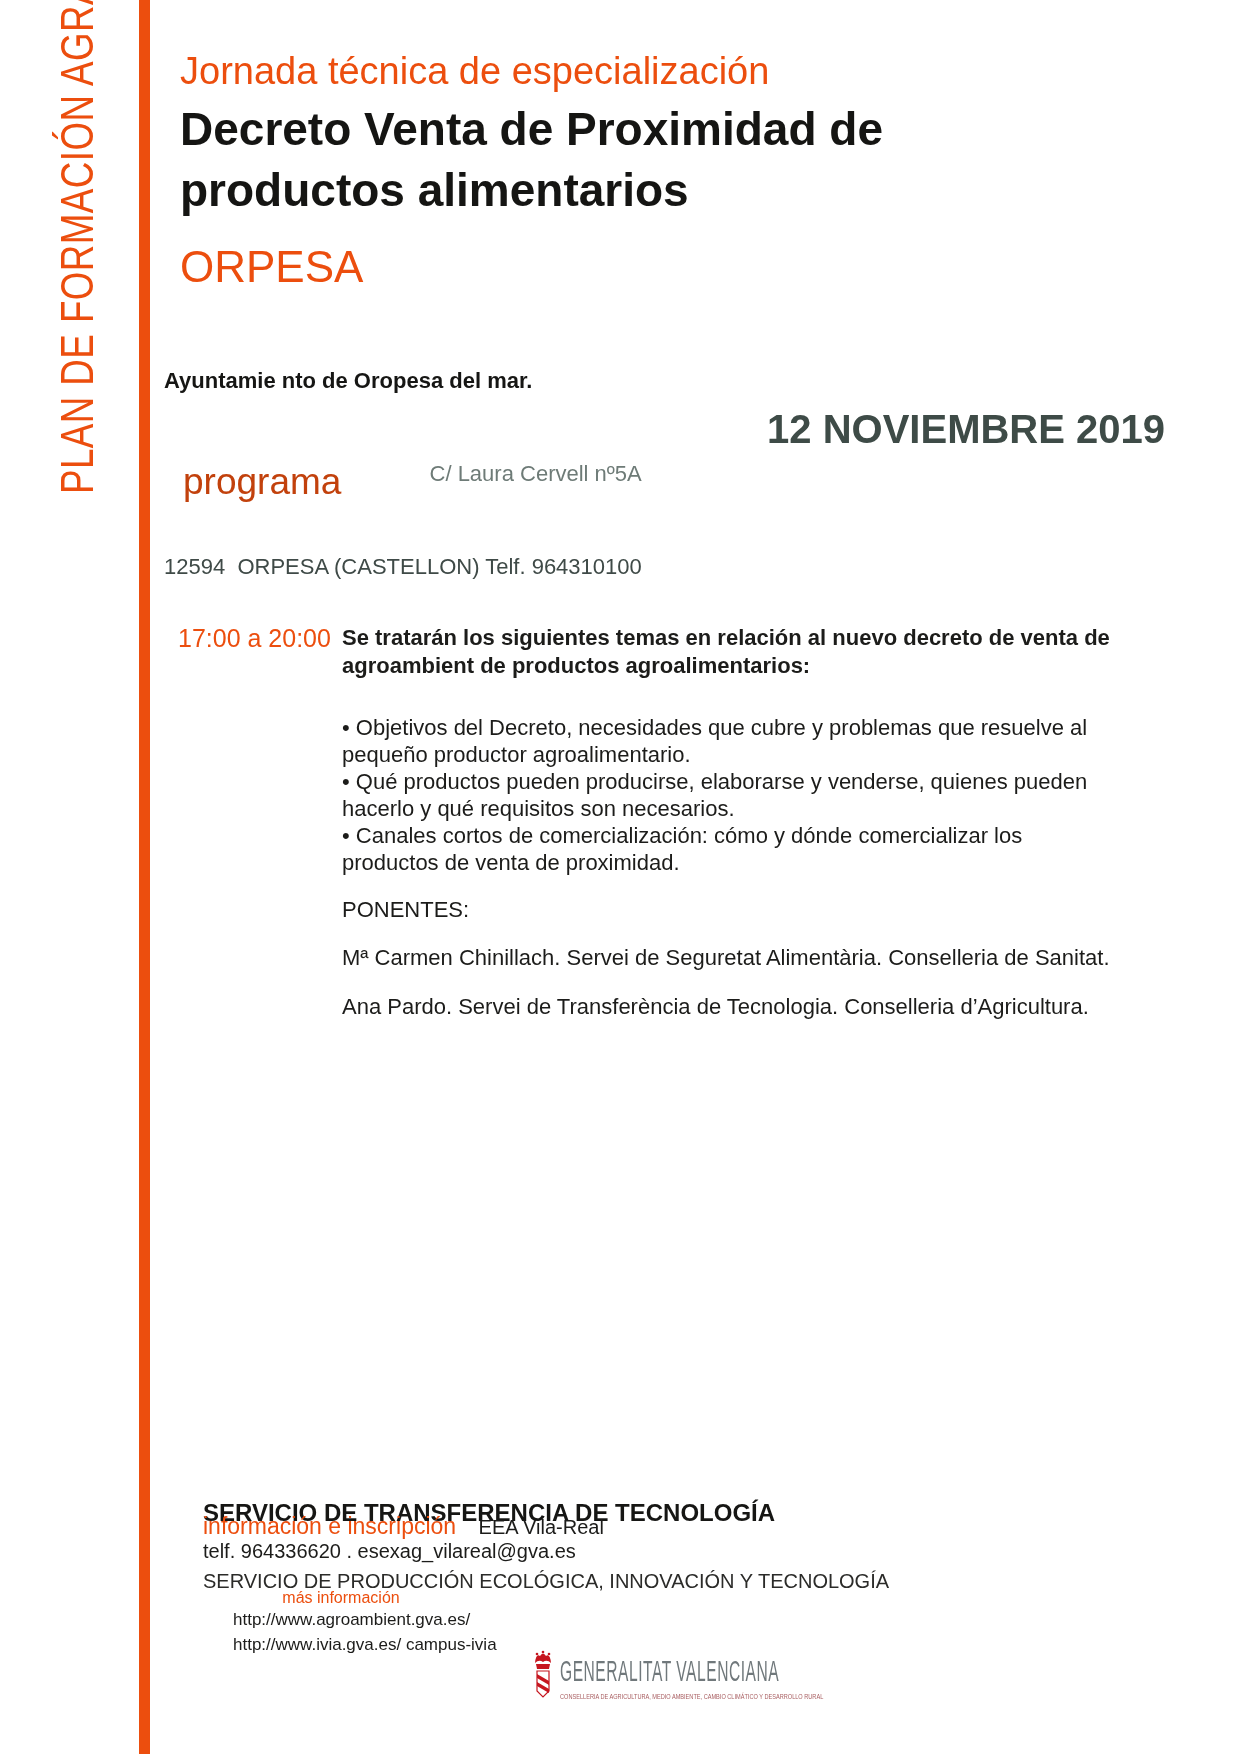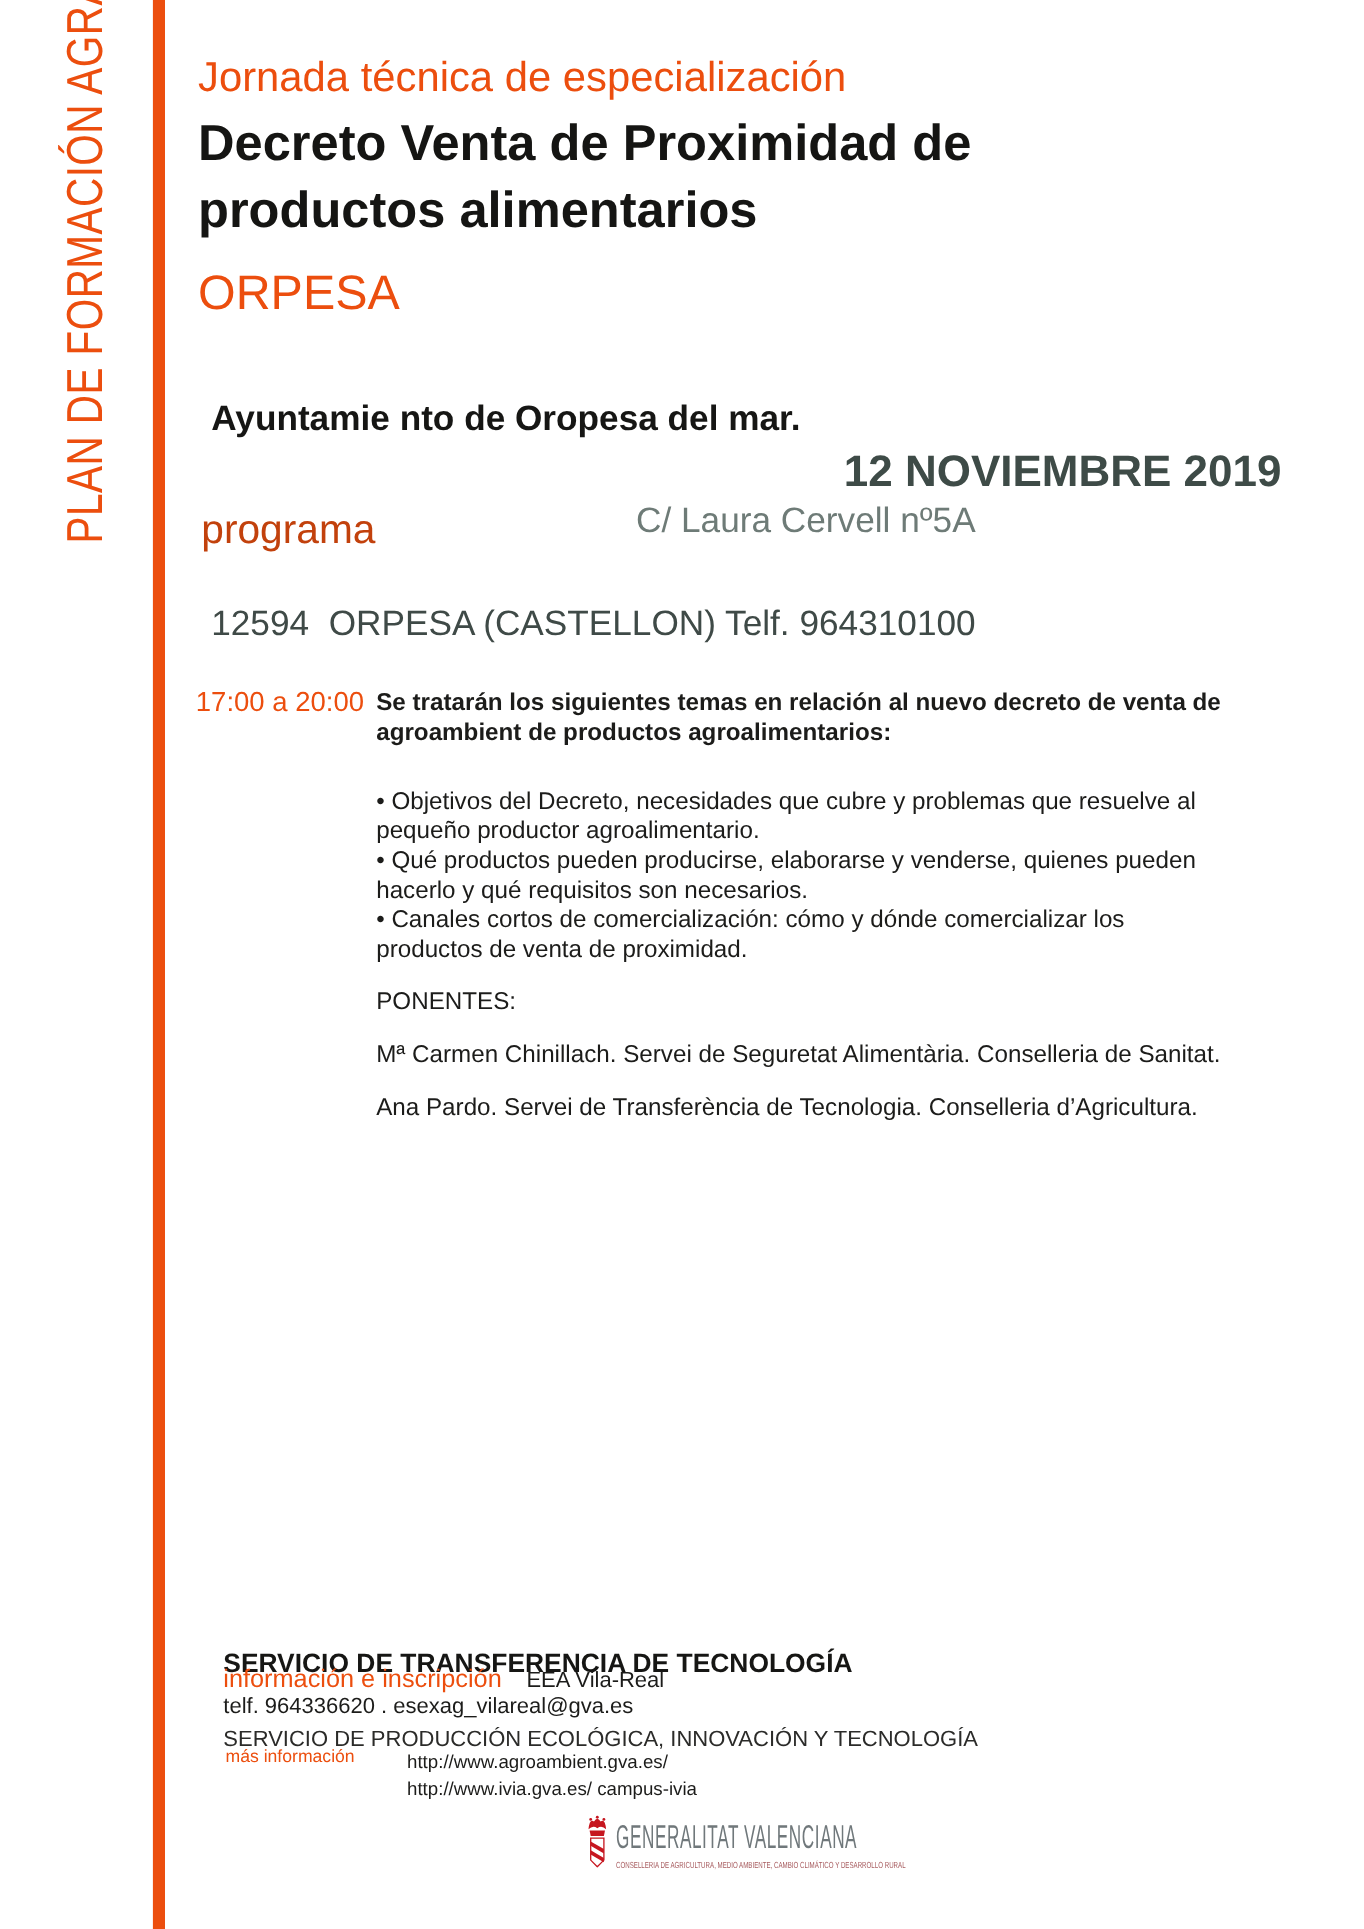--- a/index.html
+++ b/index.html
@@ -15,21 +15,21 @@
   .side-text {
     left:50px; top:494px; transform:rotate(-90deg) scaleX(0.8);
     transform-origin:0 0; white-space:nowrap;
     font-size:46px; color:#ec4e0e; letter-spacing:0.5px;
   }
 
   
   .kicker   { left:180px; top:50px;  font-size:38px; color:#ec4e0e; }
   .title    { left:180px; top:99px;  font-size:46px; font-weight:bold; line-height:61px; color:#151513; }
   .orpesa   { left:180px; top:242px; font-size:44px; color:#ec4e0e; }
-  .venue    { left:192px; top:303px; font-size:32px; line-height:31px; white-space:pre; }
+  .venue    { left:164px; top:303px; font-size:22px; line-height:31px; white-space:pre; }
   .venue .v-name  { font-weight:bold; color:#161614; }
   .venue .v-addr  { color:#6e7b77;text-align:right; }
   .venue .v-city  { color:#3f4a47; }
   .date     { left:180px; top:407px; width:985px; text-align:right;
               font-size:40px; font-weight:bold; color:#3e4b47; }
   .programa { left:183px; top:461px; font-size:37px; color:#c2410c; }
 
   
   .program-row { left:178px; top:624px; width:1000px; display:flex; }
   .time { width:164px; flex:none; font-size:25px; line-height:28px; color:#ec4e0e; }
@@ -41,21 +41,21 @@
   .speaker-2 { margin-top:22px; line-height:27px; }
 
   
   .f-service { left:203px; top:1455px; line-height:23px; white-space:pre; }
   .f-service .s1 { font-size:24px; font-weight:bold; color:#161614; }
   .f-service .s2 { font-size:20px; color:#2b2b29; }
   .f-info { left:203px; top:1513px; }
   .f-info .lbl { font-size:23px; color:#ec4e0e; }
   .f-info .val { font-size:20px; color:#1c1c1a; margin-left:18px; }
   .f-telf { left:203px; top:1540px; font-size:20px; color:#1c1c1a; }
-  .f-more { left:205px; top:1589px; display:flex; align-items:flex-start; }
+  .f-more { left:205px; top:1589px; display:flex; align-items:center;flex-direction:column; }
   .f-more .lbl { width:137px; flex:none; font-size:16px; color:#ec4e0e; }
   .f-more .links { font-size:17px; line-height:25px; color:#1c1c1a;margin-left:28px; }
   .f-more .links a { color:#1c1c1a; text-decoration:none; display:block; }
 
   
   .logo { left:531px; top:1650px; display:flex; }
   .logo-text { margin-left:5px; }
   .logo-name {
     display:inline-block; transform:scaleX(0.52); transform-origin:0 50%;
     font-size:30px; color:#70787b; letter-spacing:1px; white-space:nowrap;

